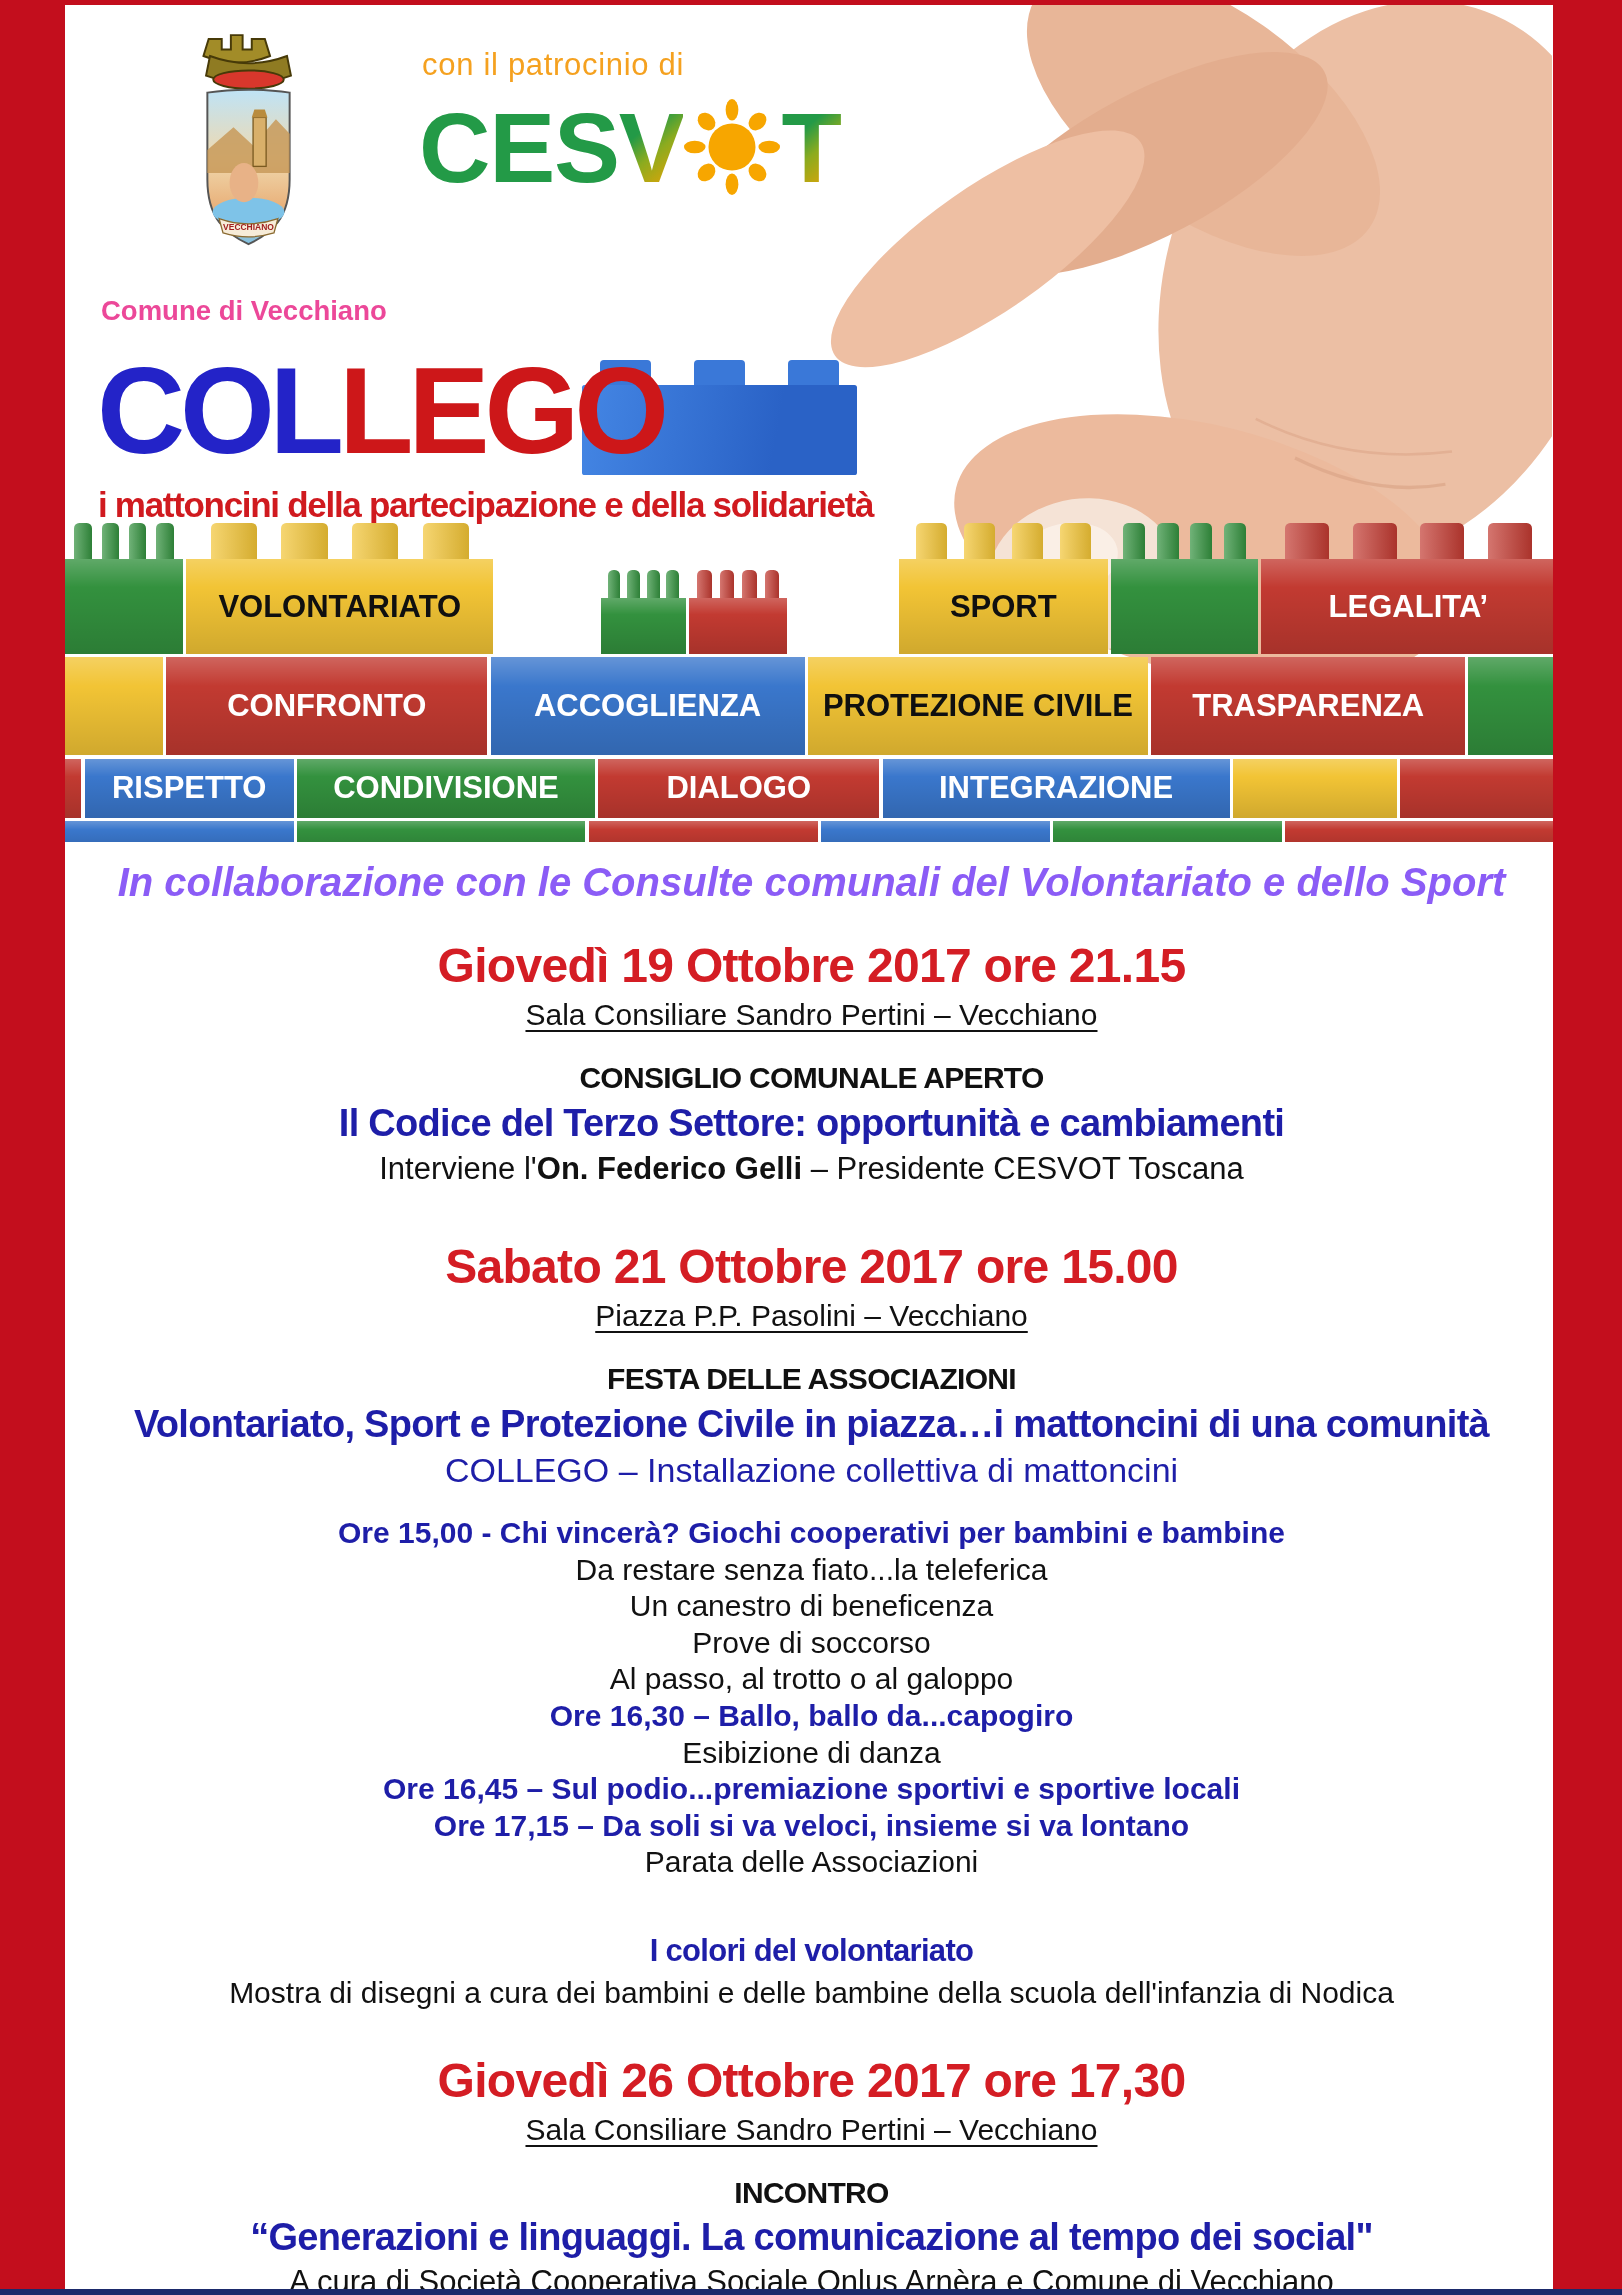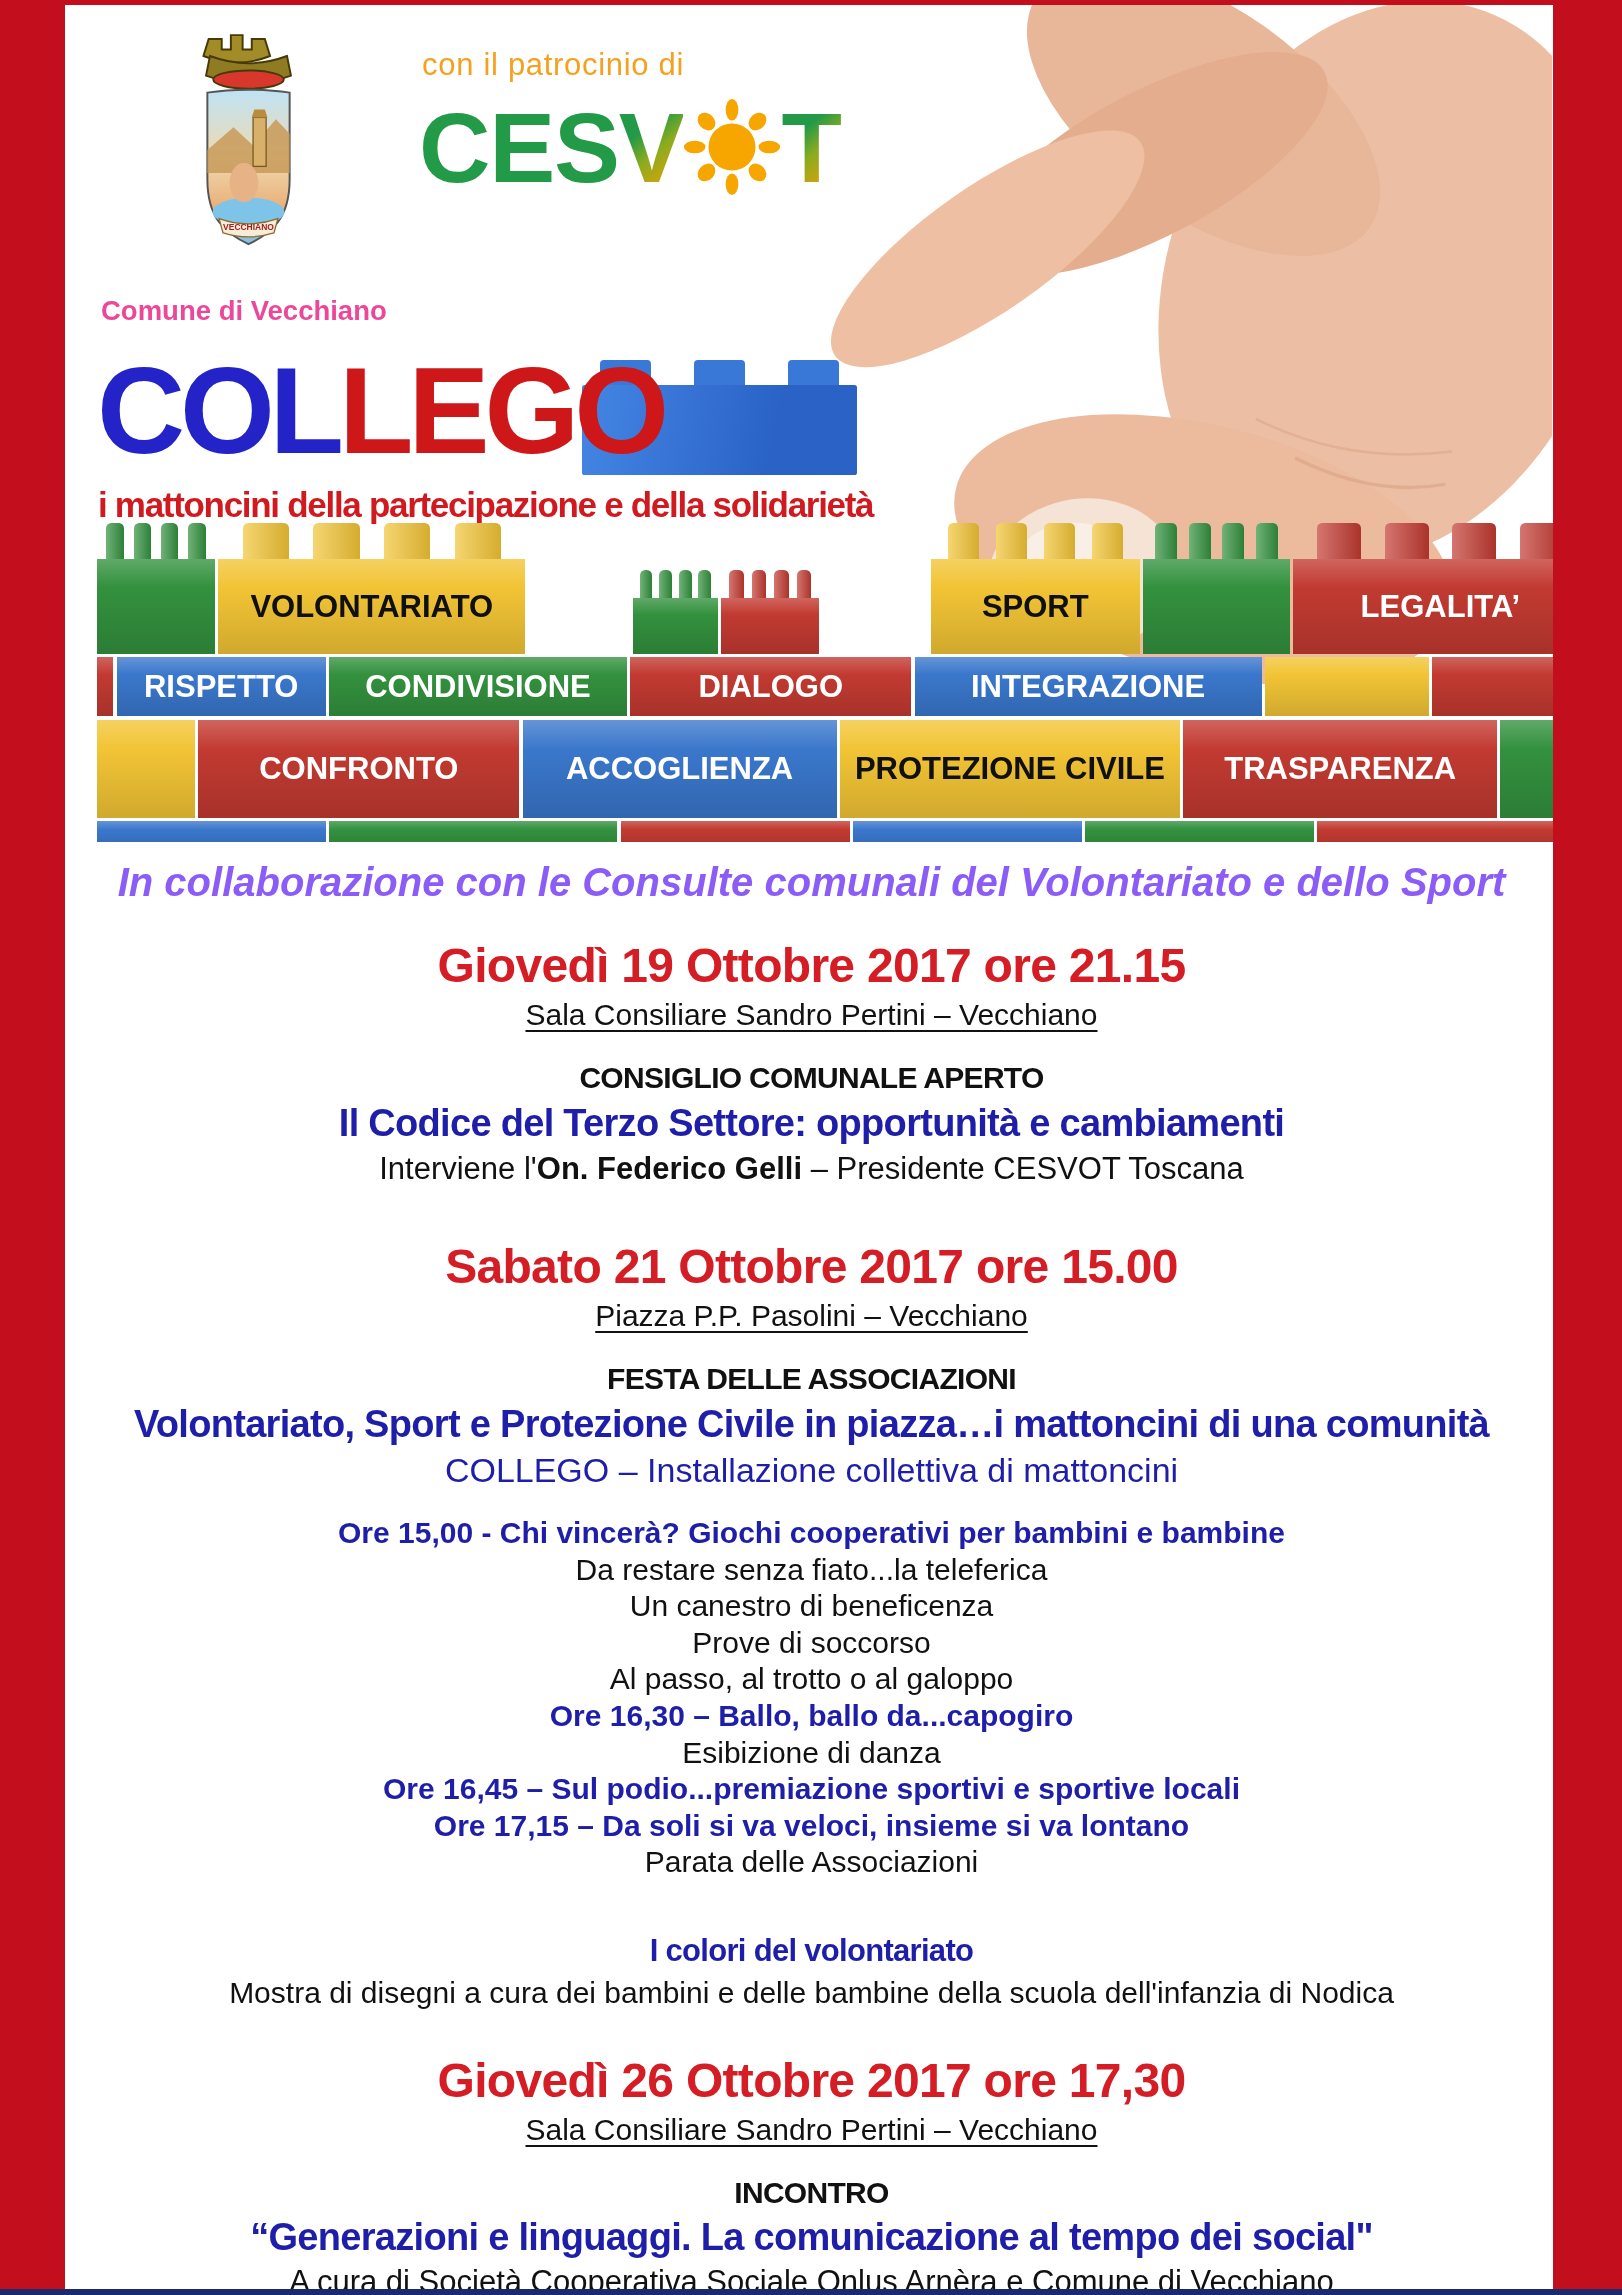--- a/index.html
+++ b/index.html
@@ -32,21 +32,21 @@
   .held-brick .hbody{height:90px;background:linear-gradient(100deg,#4486e4,#2a62c6 70%);border-radius:2.6px;}
 
   
   .title{position:absolute;left:97px;top:350px;font-size:122px;font-weight:bold;letter-spacing:-5.2px;line-height:1;z-index:3;}
   .title .t-blue{color:#2323c8;}
   .title .t-red{color:#cd1719;}
   .subtitle{position:absolute;left:98px;top:485px;font-size:35px;font-weight:bold;letter-spacing:-1.3px;color:#d01a1f;z-index:3;}
 
   
   .wall{position:absolute;left:65px;top:523px;width:1488px;height:319px;overflow:hidden;z-index:4;background:transparent;}
-  .wall-row{display:flex;align-items:flex-end;margin-left:32px;}
+  .wall-row{display:flex;align-items:flex-end;}
   .brick{display:flex;flex-direction:column;box-sizing:border-box;margin-right:3.3px;}
   .brick:last-child{margin-right:0;}
   .brick .studs{display:flex;justify-content:space-evenly;height:36px;}
   .brick .studs span{width:15%;background:var(--c);border-radius:5.2px 5.2px 0 0;
         background-image:linear-gradient(90deg,rgba(255,255,255,.3),rgba(0,0,0,.12));}
   .brick .body{flex:1;background-color:var(--c);display:flex;align-items:center;justify-content:center;
         background-image:linear-gradient(180deg,rgba(255,255,255,.22),rgba(255,255,255,0) 30%,rgba(0,0,0,.14));}
   .brick.spacer{background:transparent!important;}
   .brick.spacer .body{background:transparent;background-image:none;}
   .c-red{--c:#c23a31;} .c-blue{--c:#3a77cc;} .c-green{--c:#33913e;} .c-yellow{--c:#f2c435;}
@@ -222,20 +222,48 @@
             <span></span>
             <span></span>
             <span></span>
             <span></span>
           </div>
           <div class="body">
             <span class="brick-label">LEGALITA’</span>
           </div>
         </div>
       </div>
+    <div class="wall-row row-c">
+        <div class="brick c-yellow" style="flex: 0 0 98px;">
+          <div class="body"></div>
+        </div>
+        <div class="brick c-red" style="flex: 0 0 321px;">
+          <div class="body">
+            <span class="brick-label">CONFRONTO</span>
+          </div>
+        </div>
+        <div class="brick c-blue" style="flex: 0 0 314px;">
+          <div class="body">
+            <span class="brick-label">ACCOGLIENZA</span>
+          </div>
+        </div>
+        <div class="brick c-yellow" style="flex: 0 0 340px;">
+          <div class="body">
+            <span class="brick-label dark">PROTEZIONE CIVILE</span>
+          </div>
+        </div>
+        <div class="brick c-red" style="flex: 0 0 314px;">
+          <div class="body">
+            <span class="brick-label">TRASPARENZA</span>
+          </div>
+        </div>
+        <div class="brick c-green" style="flex: 0 0 85px;">
+          <div class="body"></div>
+        </div>
+      </div>
     <div class="wall-row row-b">
         <div class="brick c-red" style="flex: 0 0 16.4px;">
           <div class="body"></div>
         </div>
         <div class="brick c-blue" style="flex: 0 0 209px;">
           <div class="body">
             <span class="brick-label">RISPETTO</span>
           </div>
         </div>
         <div class="brick c-green" style="flex: 0 0 298px;">
@@ -250,48 +278,20 @@
         </div>
         <div class="brick c-blue" style="flex: 0 0 347px;">
           <div class="body">
             <span class="brick-label">INTEGRAZIONE</span>
           </div>
         </div>
         <div class="brick c-yellow" style="flex: 0 0 164px;">
           <div class="body"></div>
         </div>
         <div class="brick c-red" style="flex: 0 0 157px;">
-          <div class="body"></div>
-        </div>
-      </div>
-    <div class="wall-row row-c">
-        <div class="brick c-yellow" style="flex: 0 0 98px;">
-          <div class="body"></div>
-        </div>
-        <div class="brick c-red" style="flex: 0 0 321px;">
-          <div class="body">
-            <span class="brick-label">CONFRONTO</span>
-          </div>
-        </div>
-        <div class="brick c-blue" style="flex: 0 0 314px;">
-          <div class="body">
-            <span class="brick-label">ACCOGLIENZA</span>
-          </div>
-        </div>
-        <div class="brick c-yellow" style="flex: 0 0 340px;">
-          <div class="body">
-            <span class="brick-label dark">PROTEZIONE CIVILE</span>
-          </div>
-        </div>
-        <div class="brick c-red" style="flex: 0 0 314px;">
-          <div class="body">
-            <span class="brick-label">TRASPARENZA</span>
-          </div>
-        </div>
-        <div class="brick c-green" style="flex: 0 0 85px;">
           <div class="body"></div>
         </div>
       </div>
     <div class="wall-row row-d">
         <div class="brick c-blue" style="flex: 0 0 229px;">
           <div class="body"></div>
         </div>
         <div class="brick c-green" style="flex: 0 0 288px;">
           <div class="body"></div>
         </div>

